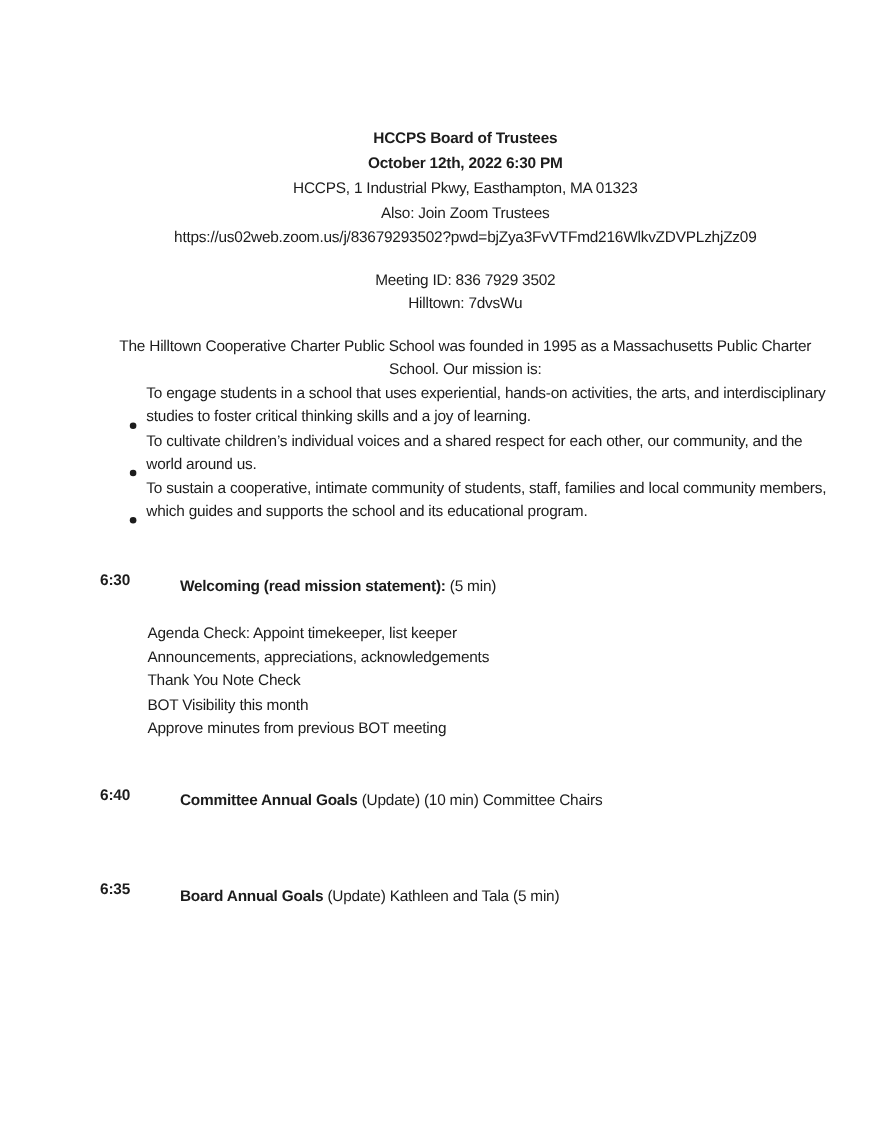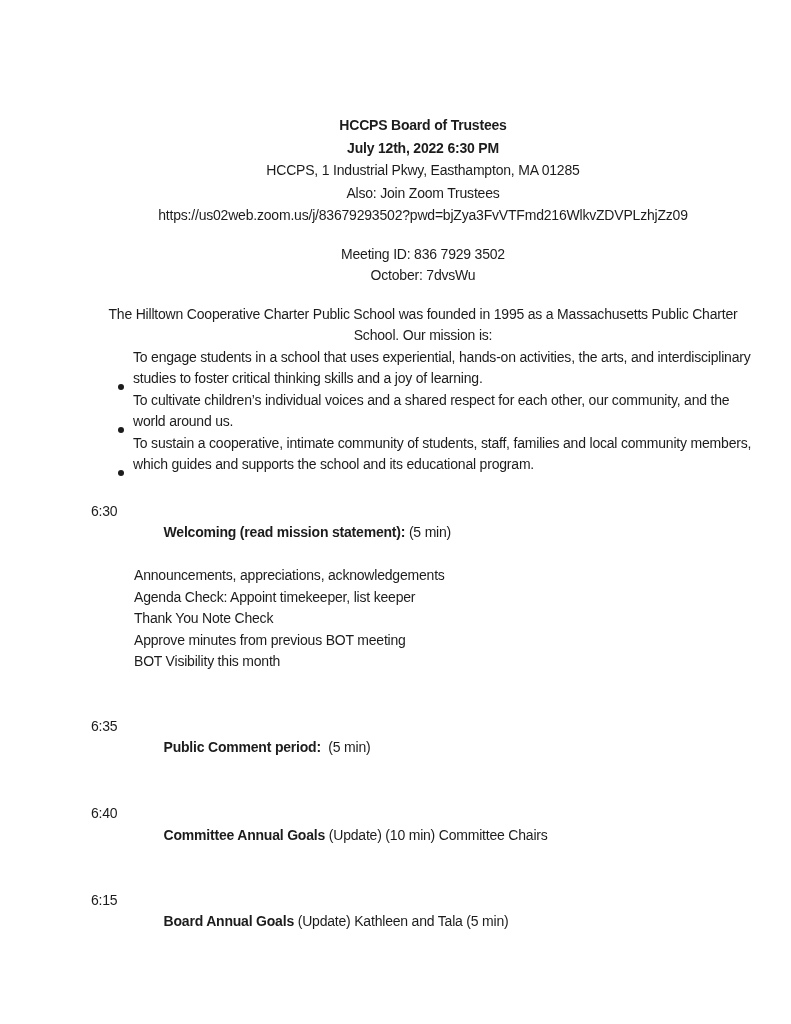--- a/index.html
+++ b/index.html
@@ -64,41 +64,41 @@
     position: relative;
     padding-left: 43px;
   }
   .agenda-item.gap-first  { margin-top: 25px; }
   .agenda-item.gap-large  { margin-top: 43px; }
   .agenda-item.gap-normal { margin-top: 22px; }
   .agenda-item.gap-n23    { margin-top: 23px; }
   .agenda-time {
     position: absolute;
     left: 0;
-    top: 0;
-    font-weight: 400;
+    top: 16px;
+    font-weight: 700;
   }
   .agenda-line { white-space: pre-wrap; }
   .subitems { margin: 0; }
   .subitem { white-space: pre-wrap; }
 </style>
 </head>
 <body>
 
 <div class="page">
 
   <header class="doc-header">
     <div class="hline bold">HCCPS Board of Trustees</div>
-    <div class="hline bold">July 12th, 2022 6:30 PM</div>
-    <div class="hline">HCCPS, 1 Industrial Pkwy, Easthampton, MA 01285</div>
+    <div class="hline bold">October 12th, 2022 6:30 PM</div>
+    <div class="hline">HCCPS, 1 Industrial Pkwy, Easthampton, MA 01323</div>
     <div class="hline">Also: Join Zoom Trustees</div>
     <div class="hline">https://us02web.zoom.us/j/83679293502?pwd=bjZya3FvVTFmd216WlkvZDVPLzhjZz09</div>
     <div class="hspacer"></div>
     <div class="hline tight">Meeting ID: 836 7929 3502</div>
-    <div class="hline tight">October: 7dvsWu</div>
+    <div class="hline tight">Hilltown: 7dvsWu</div>
   </header>
 
   <p class="mission-intro">The Hilltown Cooperative Charter Public School was founded in 1995 as a Massachusetts Public Charter School. Our mission is:</p>
 
   <div class="bullets">
     <div class="bullet-row">
       <span class="bullet-gutter">
           <span class="bullet-dot"></span>
         </span>
       <span class="bullet-text">To engage students in a school that uses experiential, hands-on activities, the arts, and interdisciplinary studies to foster critical thinking skills and a joy of learning.</span>
@@ -119,44 +119,38 @@
 
 
   <section class="agenda">
 
     <div class="agenda-item gap-first">
       <span class="agenda-time">6:30</span>
       <div class="agenda-line">
         <span class="bold">Welcoming (read mission statement):</span><span> (5 min)</span>
       </div>
       <div class="subitems">
+        <div class="subitem">Agenda Check: Appoint timekeeper, list keeper</div>
         <div class="subitem">Announcements, appreciations, acknowledgements</div>
-        <div class="subitem">Agenda Check: Appoint timekeeper, list keeper</div>
         <div class="subitem">Thank You Note Check</div>
+        <div class="subitem">BOT Visibility this month</div>
         <div class="subitem">Approve minutes from previous BOT meeting</div>
-        <div class="subitem">BOT Visibility this month</div>
       </div>
     </div>
 
-    <div class="agenda-item gap-large">
-      <span class="agenda-time">6:35</span>
-      <div class="agenda-line">
-        <span class="bold">Public Comment period:</span><span>  (5 min)</span>
-      </div>
-    </div>
 
     <div class="agenda-item gap-n23">
       <span class="agenda-time">6:40</span>
       <div class="agenda-line">
         <span class="bold">Committee Annual Goals</span><span> (Update) (10 min) Committee Chairs</span>
       </div>
     </div>
 
     <div class="agenda-item gap-normal">
-      <span class="agenda-time">6:15</span>
+      <span class="agenda-time">6:35</span>
       <div class="agenda-line">
         <span class="bold">Board Annual Goals</span><span> (Update) Kathleen and Tala (5 min)</span>
       </div>
     </div>
 
   </section>
 
 </div>
 
 </body></html>

